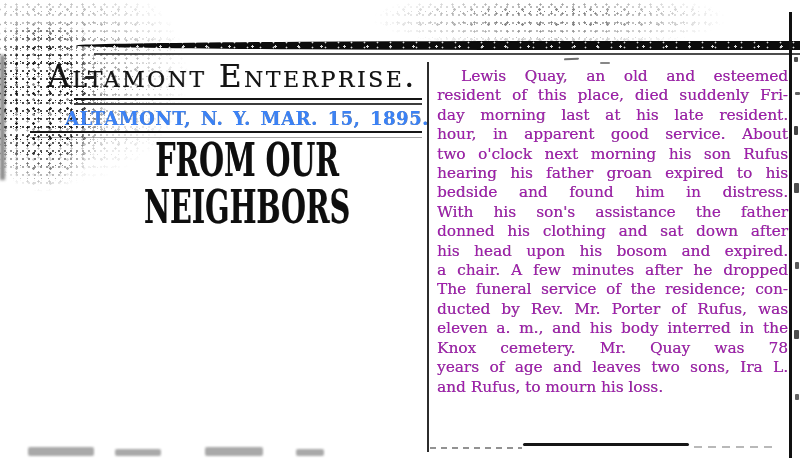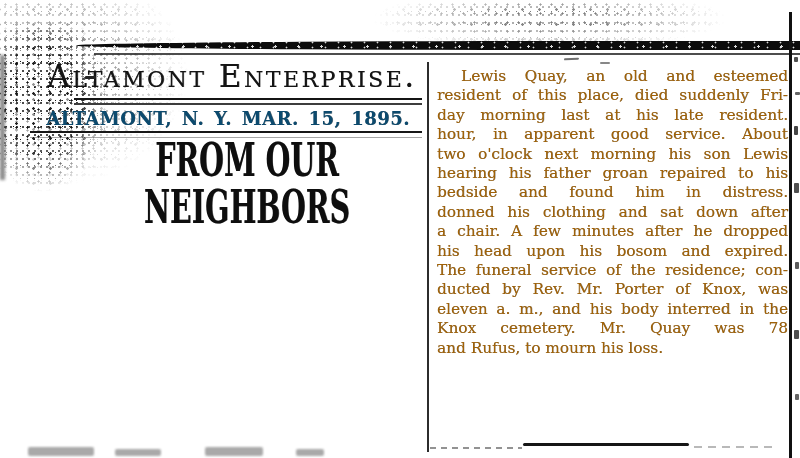--- a/index.html
+++ b/index.html
@@ -51,39 +51,39 @@
   .top-bar-thin{position:absolute;left:94px;top:53px;width:706px;height:2px;background:#2e2e2e;opacity:.85;}
   
   .mast-title{
     position:absolute;left:36px;top:58px;width:392px;text-align:center;
     font-variant:small-caps;font-size:31px;letter-spacing:2.5px;line-height:1.2;
     color:#141414;text-shadow:.4px .4px .5px rgba(0,0,0,.55);
   }
   .rule-1{position:absolute;left:74px;top:98px;width:348px;height:3px;
     border-top:2.5px solid #141414;border-bottom:2px solid #3d3d3d;}
   .mast-date{
-    position:absolute;left:18px;top:108px;width:392px;text-align:right;
+    position:absolute;left:51px;top:108px;width:392px;text-align:center;
     font-weight:700;font-size:18px;letter-spacing:.5px;word-spacing:3px;
-    color:#0c4a6e;text-shadow:.3px .3px .4px rgba(0,0,0,.5);
+    color:#3b82f6;text-shadow:.3px .3px .4px rgba(0,0,0,.5);
   }
   .rule-2{position:absolute;left:30px;top:131px;width:392px;height:4px;
     border-top:2.2px solid #171717;border-bottom:1.5px solid rgba(0,0,0,.35);}
   .section-head{
     position:absolute;left:39px;top:136px;width:416px;text-align:center;
     font-weight:700;font-size:46px;line-height:1;letter-spacing:0;
     transform:scale(.62,1.02);transform-origin:center top;
     color:#0e0e0e;text-shadow:.6px .6px .7px rgba(0,0,0,.5);
   }
   
   .col-divider{position:absolute;left:427px;top:62px;width:2px;height:390px;background:#1a1a1a;opacity:.92;}
   .right-rule{position:absolute;left:789px;top:12px;width:3px;height:446px;background:#101010;}
   
   .article{
     position:absolute;left:437px;top:67px;width:351px;
-    font-size:15.3px;line-height:19.4px;color:#a16207;
+    font-size:15.3px;line-height:19.4px;color:#a21caf;
     text-shadow:.3px .3px .35px rgba(0,0,0,.45);
   }
   .article-line{white-space:nowrap;text-align:justify;text-align-last:justify;}
   .article-line:first-child{text-indent:24px;}
   .article-line:last-child{text-align-last:left;}
   
   .end-rule{position:absolute;left:523px;top:443px;width:166px;height:3px;background:#161616;border-radius:2px;}
   .end-dashes-left{position:absolute;left:430px;top:447px;width:92px;height:2px;
     background:repeating-linear-gradient(90deg,#777 0 6px,transparent 6px 11px);opacity:.8;}
   .end-dashes-right{position:absolute;left:694px;top:446px;width:80px;height:2px;
@@ -127,30 +127,32 @@
   <div class="section-head">FROM OUR NEIGHBORS</div>
 
   <div class="col-divider"></div>
   <div class="right-rule"></div>
 
   <div class="article">
       <div class="article-line">Lewis Quay, an old and esteemed</div>
       <div class="article-line">resident of this place, died suddenly Fri-</div>
       <div class="article-line">day morning last at his late resident.</div>
       <div class="article-line">hour, in apparent good service.  About</div>
-      <div class="article-line">two o'clock next morning his son Lewis</div>
-      <div class="article-line">hearing his father groan repaired to his</div>
+      <div class="article-line">two o'clock next morning his son Rufus</div>
+      <div class="article-line">hearing his father groan expired to his</div>
       <div class="article-line">bedside and found him in distress.</div>
+      <div class="article-line">With his son's assistance the father</div>
       <div class="article-line">donned his clothing and sat down after</div>
+      <div class="article-line">his head upon his bosom and expired.</div>
       <div class="article-line">a chair.  A few minutes after he dropped</div>
-      <div class="article-line">his head upon his bosom and expired.</div>
       <div class="article-line">The funeral service of the residence; con-</div>
-      <div class="article-line">ducted by Rev. Mr. Porter of Knox, was</div>
+      <div class="article-line">ducted by Rev. Mr. Porter of Rufus, was</div>
       <div class="article-line">eleven a. m., and his body interred in the</div>
       <div class="article-line">Knox cemetery.  Mr. Quay was 78</div>
+      <div class="article-line">years of age and leaves two sons, Ira L.</div>
       <div class="article-line">and Rufus, to mourn his loss.</div>
     </div>
 
   <div class="frag fr-a1"></div>
   <div class="frag fr-a2"></div>
 
   <div class="end-rule"></div>
   <div class="end-dashes-left"></div>
   <div class="end-dashes-right"></div>
   <div class="smudge sm1"></div>

